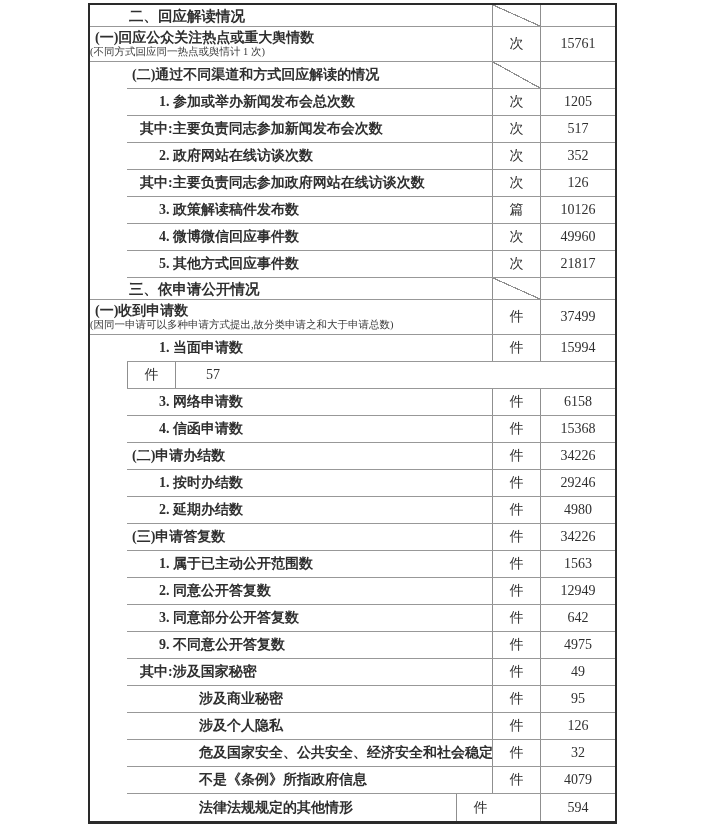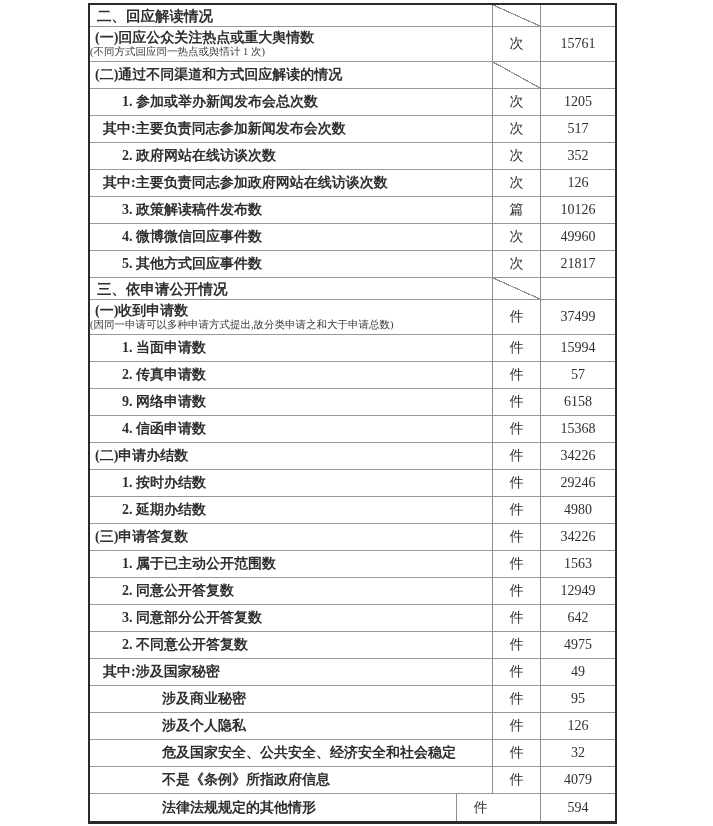--- a/index.html
+++ b/index.html
@@ -27,21 +27,21 @@
     background: #ffffff;
   }
   .row {
     display: flex;
     box-sizing: border-box;
     border-bottom: 1px solid #989898;
     align-items: stretch;
   }
   .row:last-child { border-bottom: none; gap: 36px; }
   .row.r-section { height: 22px; }
-  .row.r-normal  { height: 27px; }
+  .row.r-normal  { height: 27px; margin-left: 37px; }
   .row.r-tall    { height: 35px; }
   .cell {
     box-sizing: border-box;
     display: flex;
     flex-direction: column;
     justify-content: center;
   }
   .cell.label {
     flex: 1 1 auto;
     min-width: 0;
@@ -87,21 +87,21 @@
   }
   .unit-text, .value-text {
     font-size: 14px;
     line-height: 16px;
   }
   .ind-0 .label-text { padding-left: 5px; }
   .ind-0 .note-text  { }
   .ind-1 .label-text { padding-left: 32px; }
   .ind-2 .label-text { padding-left: 13px; }
   .ind-3 .label-text { padding-left: 72px; }
-  .r-section .label-text { padding-left: 7px; }
+  .r-section .label-text { padding-left: 7px; margin-left: 32px; }
 </style>
 </head>
 <body>
 
 <div class="page">
   <div class="gov-table" id="gov-table">
       <div class="row r-section ind-0">
         <div class="cell label">
           <div class="label-text">二、回应解读情况</div>
         </div>
@@ -228,33 +228,30 @@
           <div class="label-text">1. 当面申请数</div>
         </div>
         <div class="cell unit">
           <span class="unit-text">件</span>
         </div>
         <div class="cell value">
           <span class="value-text">15994</span>
         </div>
       </div>
       <div class="row r-normal ind-1">
-        <div class="cell label">
-          <div class="label-text">2. 传真申请数</div>
-        </div>
         <div class="cell unit">
           <span class="unit-text">件</span>
         </div>
         <div class="cell value">
           <span class="value-text">57</span>
         </div>
       </div>
       <div class="row r-normal ind-1">
         <div class="cell label">
-          <div class="label-text">9. 网络申请数</div>
+          <div class="label-text">3. 网络申请数</div>
         </div>
         <div class="cell unit">
           <span class="unit-text">件</span>
         </div>
         <div class="cell value">
           <span class="value-text">6158</span>
         </div>
       </div>
       <div class="row r-normal ind-1">
         <div class="cell label">
@@ -339,21 +336,21 @@
         </div>
         <div class="cell unit">
           <span class="unit-text">件</span>
         </div>
         <div class="cell value">
           <span class="value-text">642</span>
         </div>
       </div>
       <div class="row r-normal ind-1">
         <div class="cell label">
-          <div class="label-text">2. 不同意公开答复数</div>
+          <div class="label-text">9. 不同意公开答复数</div>
         </div>
         <div class="cell unit">
           <span class="unit-text">件</span>
         </div>
         <div class="cell value">
           <span class="value-text">4975</span>
         </div>
       </div>
       <div class="row r-normal ind-2">
         <div class="cell label">

